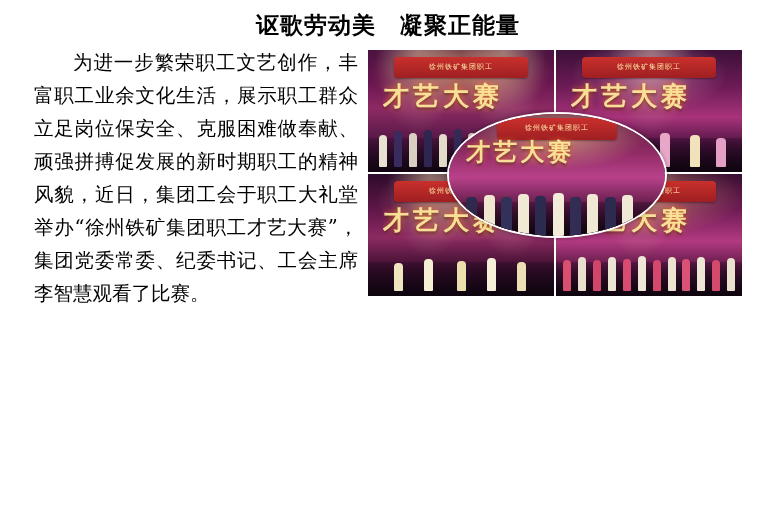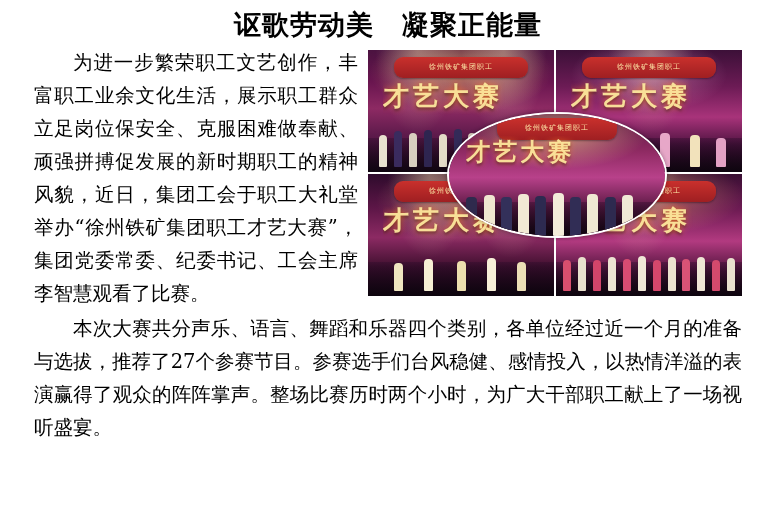--- a/index.html
+++ b/index.html
@@ -16,21 +16,21 @@
   }
   .page {
     position: relative;
     width: 776px;
     height: 524px;
     box-sizing: border-box;
     padding: 6px 34px 0 34px;
   }
   .doc-title {
     text-align: center;
-    font-size: 27px;
+    font-size: 23px;
     font-weight: bold;
     letter-spacing: 1px;
     line-height: 34px;
     margin: 2px 0 4px 0;
     font-family: "DejaVu Serif", "Liberation Serif", serif;
   }
   .para {
     font-size: 19.5px;
     line-height: 33px;
     text-align: justify;
@@ -87,21 +87,21 @@
       radial-gradient(ellipse 70% 45% at 50% 18%, rgba(255,190,120,0.5), rgba(70,20,60,0) 72%),
       linear-gradient(180deg, #3a0f33 0%, #701c55 30%, #b23a80 55%, #50143c 80%, #1f0719 100%);
   }
   .banner {
     position: absolute;
     left: 14%;
     top: 6%;
     width: 72%;
     height: 17%;
     background: linear-gradient(180deg, #c9302c 0%, #9f1f22 100%);
-    border-radius: 9px;
+    border-radius: 4px;
     box-shadow: 0 1px 2px rgba(0,0,0,0.35);
     color: #ffe9a8;
     font-size: 7px;
     line-height: 1.1;
     text-align: left;
     display: flex;
     align-items: center;
     justify-content: center;
     letter-spacing: 1px;
     font-family: "DejaVu Sans", "Liberation Sans", sans-serif;
@@ -274,16 +274,15 @@
           <span class="fig" style="left:56%; height:67%; width:11px; background:#312d55;"></span>
           <span class="fig" style="left:64%; height:71%; width:11px; background:#efe8d2;"></span>
           <span class="fig" style="left:72%; height:66%; width:11px; background:#2e2a4f;"></span>
           <span class="fig" style="left:80%; height:70%; width:11px; background:#f0e9d5;"></span>
         </div>
       </div>
 
     </div>
 
     <p class="para para-1">为进一步繁荣职工文艺创作，丰富职工业余文化生活，展示职工群众立足岗位保安全、克服困难做奉献、顽强拼搏促发展的新时期职工的精神风貌，近日，集团工会于职工大礼堂举办“徐州铁矿集团职工才艺大赛”，集团党委常委、纪委书记、工会主席李智慧观看了比赛。</p>
-    <p class="para para-2">本次大赛共分声乐、语言、舞蹈和乐器四个类别，各单位经过近一个月的准备与选拔，推荐了27个参赛节目。参赛选手们台风稳健、感情投入，以热情洋溢的表演赢得了观众的阵阵掌声。整场比赛历时两个小时，为广大干部职工献上了一场视听盛宴。</p>
 
   </div>
 </div>
 
 </body></html>

